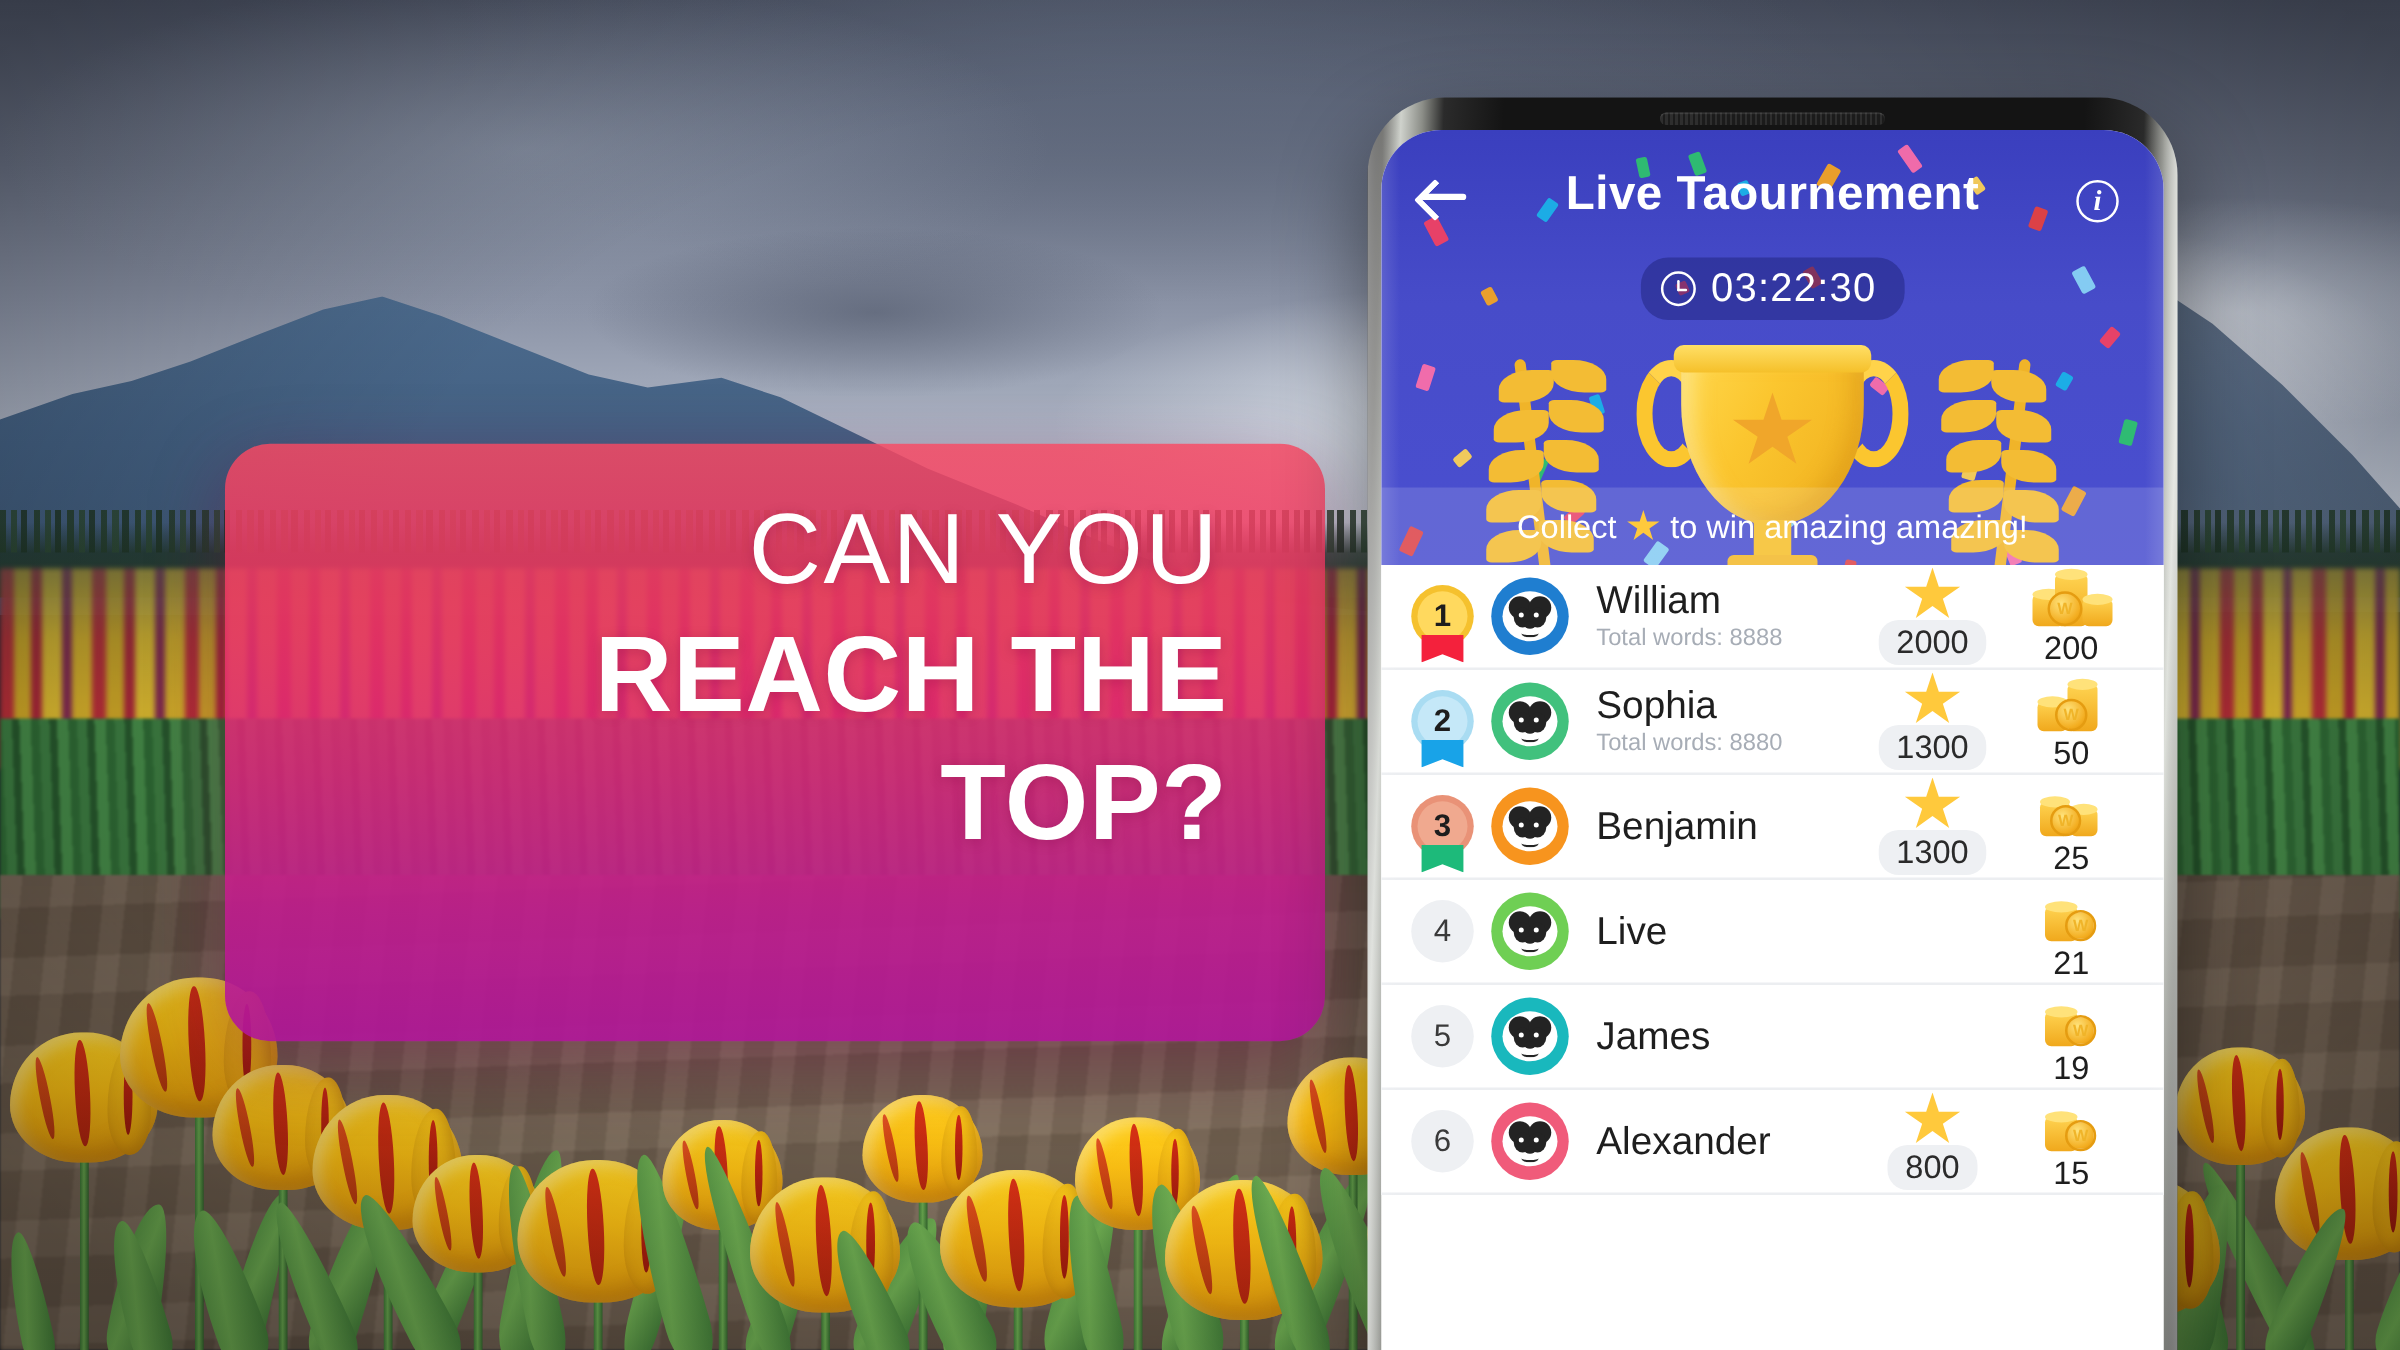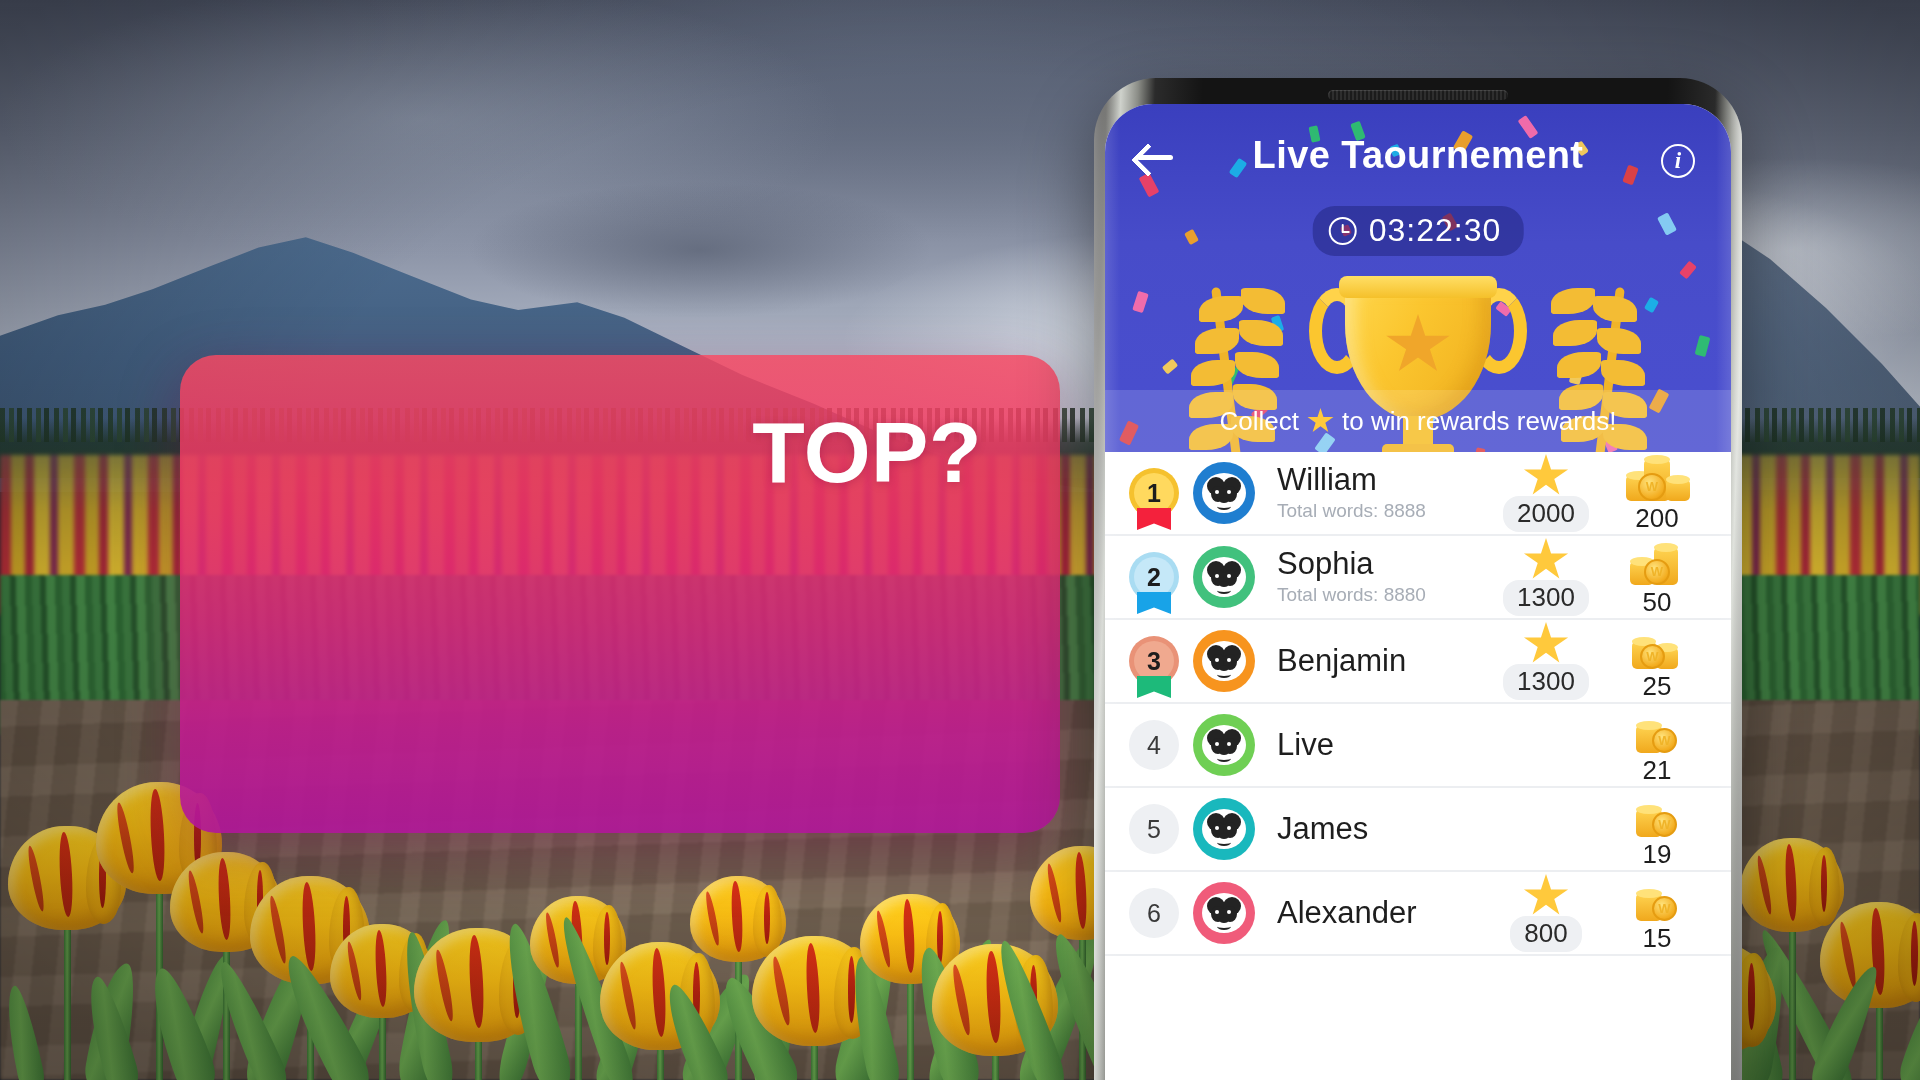--- a/index.html
+++ b/index.html
@@ -579,20 +579,22 @@
       <div class="tulip" style="left: 1300px; bottom: 24px; width: 112px; height: 100px;">
         <div class="bloom"></div>
         <div class="petal-r"></div>
       </div>
     </div>
   <div class="vignette"></div>
 </div>
 
 <div class="promo">
   <div class="promo-text">
+    <span class="promo-l1">CAN YOU</span>
+    <span class="promo-l2">REACH THE</span>
     <span class="promo-l3">TOP?</span>
   </div>
 </div>
 
 <div class="phone">
   <div class="phone-notchbar"></div>
   <div class="screen">
 
     <div class="hero">
       <div class="confetti" id="confetti">
@@ -681,21 +683,21 @@
           <div class="lf r" style="left:50px; top:104px;"></div>
           <div class="lf" style="left:6px;   top:144px;"></div>
           <div class="lf r" style="left:48px; top:136px;"></div>
           <div class="lf" style="left:10px;  top:174px;"></div>
         </div>
       </div>
 
       <div class="hero-footer">
         <span>Collect</span>
         <span class="mini-star"></span>
-        <span>to win rewards rewards!</span>
+        <span>to win amazing amazing!</span>
       </div>
     </div>
 
     <div class="board" id="board">
         <div class="row">
           <div class="rank-wrap">
             <div class="ribbon" style="background: rgb(244, 33, 60);"></div>
             <div class="medal" style="background: rgb(245, 193, 46);">
               <div class="inner" style="background: rgb(255, 217, 94);"></div>
               <span>1</span>

